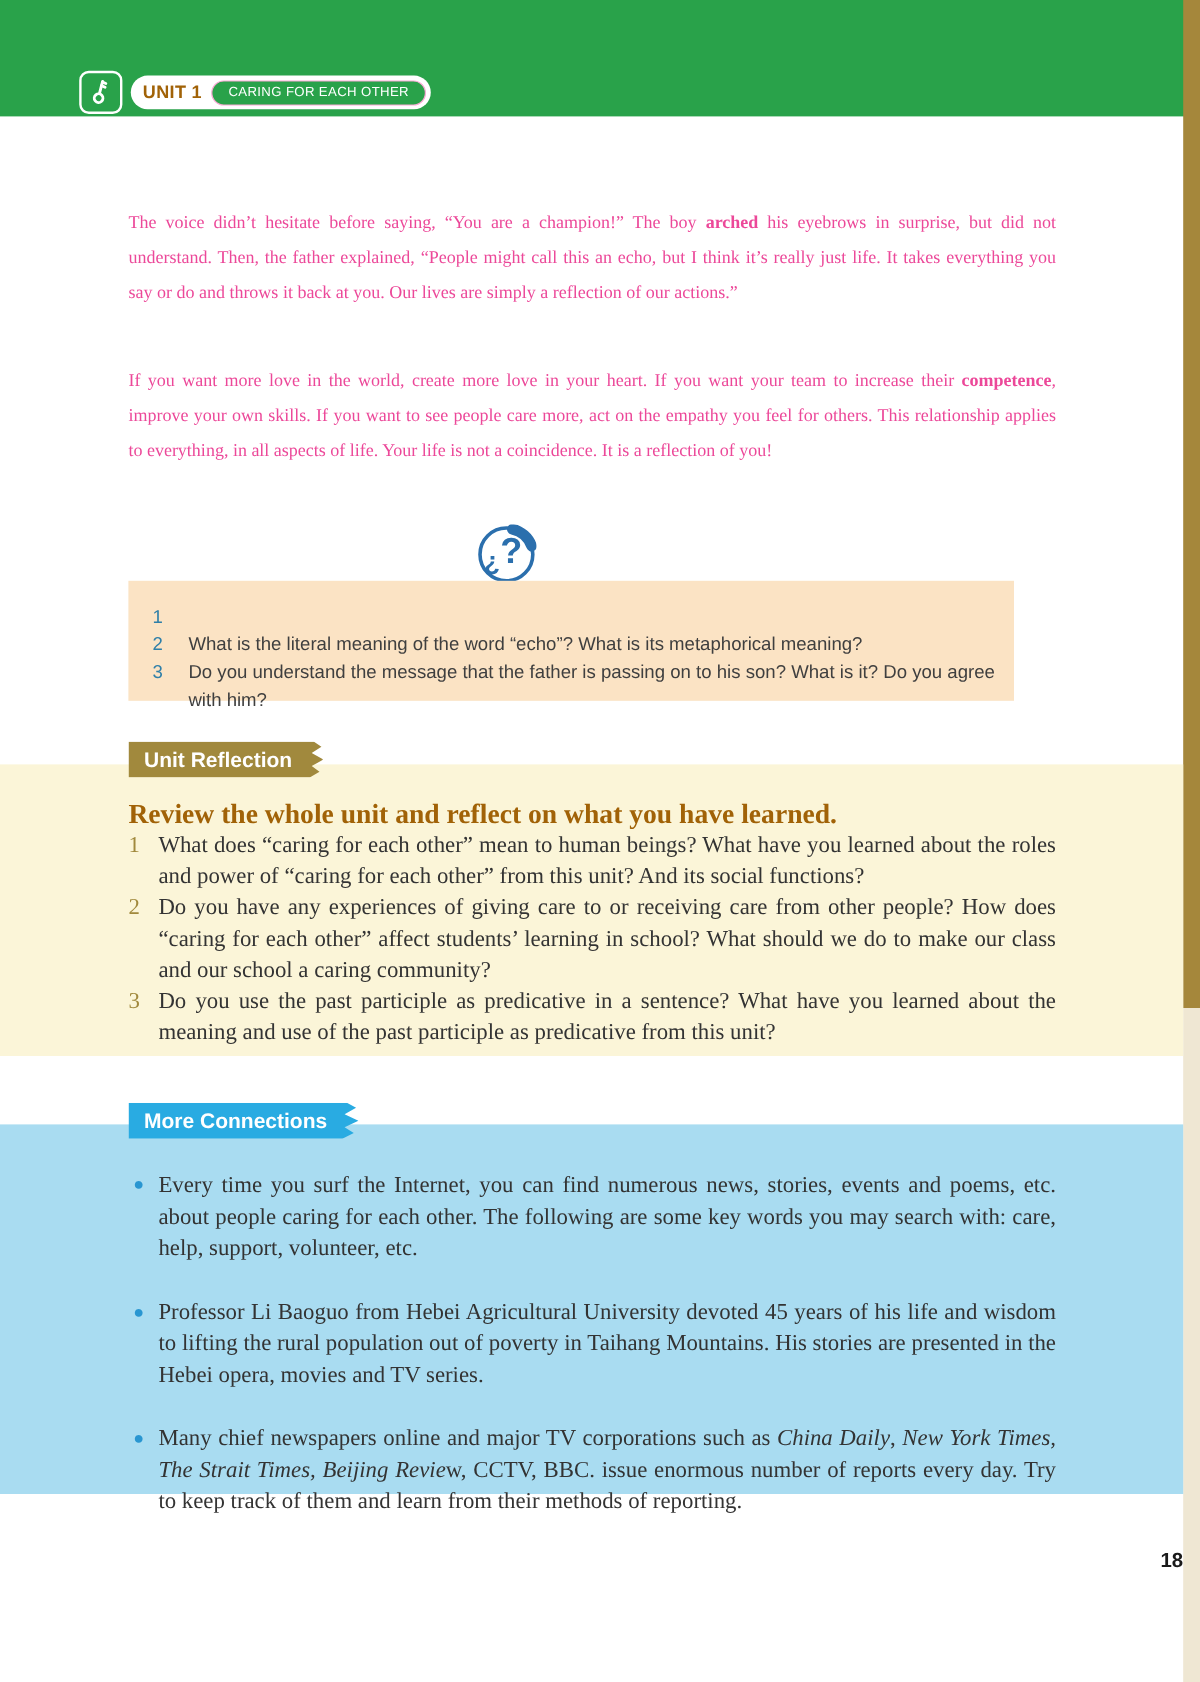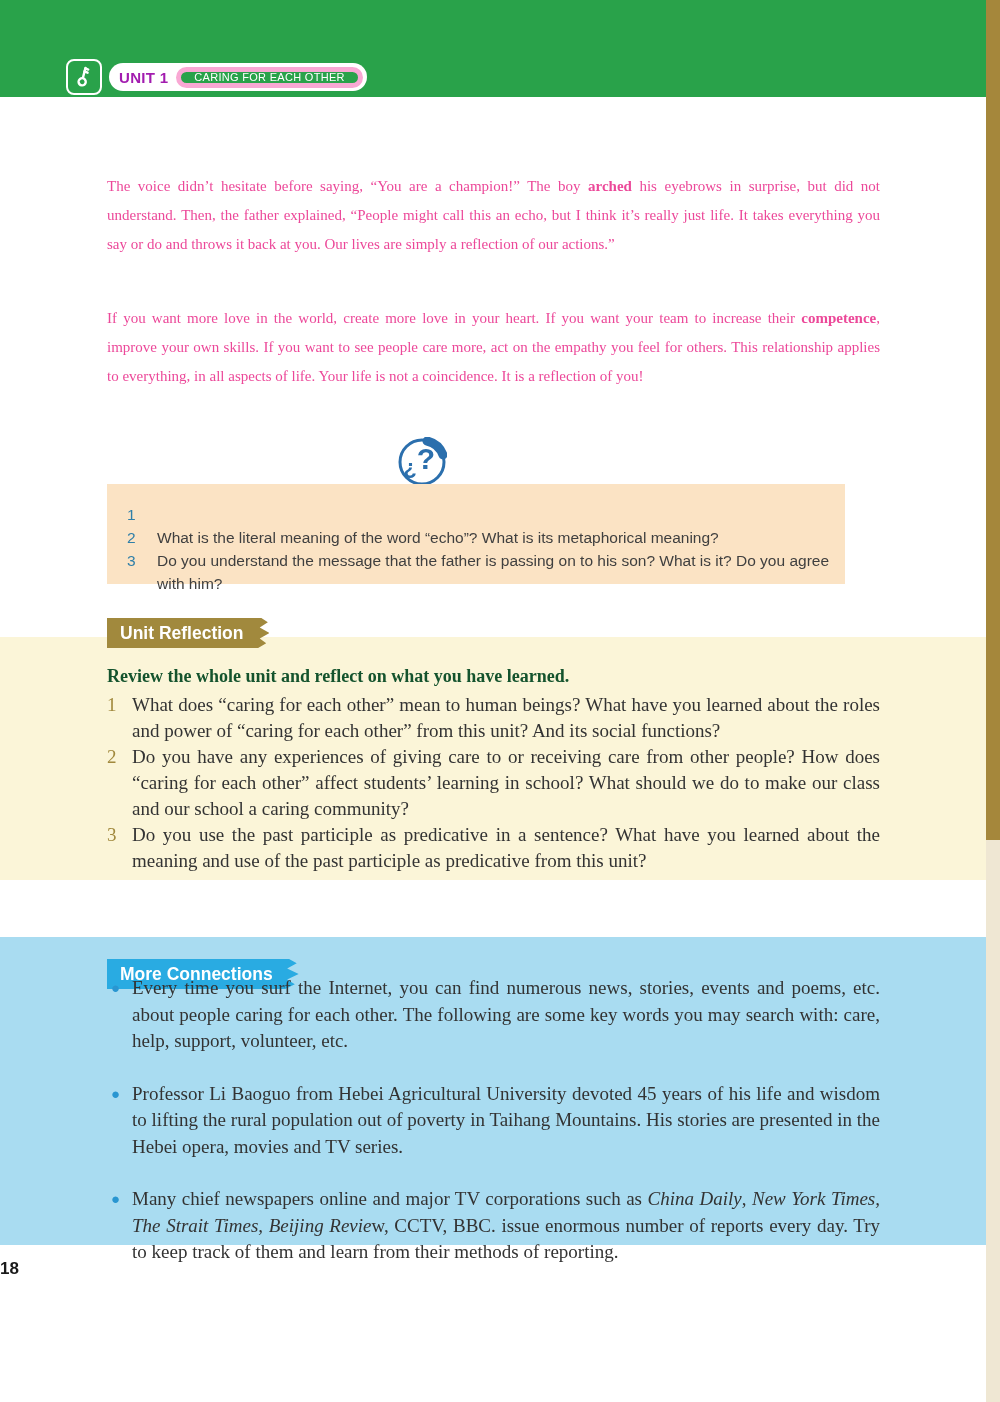--- a/index.html
+++ b/index.html
@@ -56,26 +56,26 @@
     height: 28px;
     display: flex;
     align-items: center;
     padding: 0 4px 0 10px;
     gap: 8px;
   }
   .unit-label {
     font-family: "Liberation Sans", sans-serif;
     font-weight: bold;
     font-size: 15px;
-    color: #a21caf;
+    color: #a16207;
     letter-spacing: 0.3px;
   }
   .unit-title-pill {
     background: #29a24a;
-    border: 5px solid #f9a8d4;
+    border: 1px solid #f9a8d4;
     border-radius: 11px;
     height: 21px;
     display: flex; align-items: center;
     padding: 0 13px;
   }
   .unit-title {
     font-family: "Liberation Sans", sans-serif;
     font-size: 11px;
     color: #ffffff;
     letter-spacing: 0.3px;
@@ -139,44 +139,44 @@
     align-items: center;
     padding: 0 26px 0 13px;
     font-family: "Liberation Sans", sans-serif;
     font-weight: bold;
     font-size: 17.5px;
     color: #ffffff;
     clip-path: polygon(0 0, 95% 0, 99% 14%, 94% 32%, 100% 50%, 94% 68%, 98% 84%, 93% 100%, 0 100%);
     text-align: right;
   }
   .ur-label { top: 618px; background: #a1893d; }
-  .mc-label { top: 919px; background: #29abe2; margin-top: 40px; }
+  .mc-label { top: 919px; background: #29abe2; }
 
   
   .yellow-bg {
     position: absolute;
     left: 0; top: 637px;
     width: 986px; height: 243px;
     background: #fbf5d8;
   }
   .blue-bg {
     position: absolute;
     left: 0; top: 937px;
     width: 986px; height: 308px;
     background: #a9dcf1;
   }
 
   
   .ur-intro {
     position: absolute;
     left: 107px; top: 666px;
     width: 773px;
-    font-size: 18px;
-    font-weight: bold;
-    color: #14532d;
+    font-size: 23px;
+    font-weight: bold;
+    color: #a16207;
   }
   .ur-list {
     position: absolute;
     left: 107px; top: 692px;
     width: 773px;
   }
   .num-row {
     display: flex;
     font-size: 19px;
     line-height: 26px;
@@ -207,23 +207,23 @@
     font-size: 15px;
     line-height: 26.5px;
   }
   .bullet-row .t { text-align: justify; }
   .bullet-row .t i { font-style: italic; margin-top: 48px; }
   .b2 { margin-top: 26px; }
   .b3 { margin-top: 26px; }
 
   .page-num {
     position: absolute;
-    left: 0; top: 1259px;
+    left: 0; top: 1291px;
     width: 986px;
-    text-align: left;
+    text-align: right;
     font-family: "Liberation Sans", sans-serif;
     font-weight: bold;
     font-size: 17px;
     color: #1a1a1a;
   }
 </style>
 </head>
 <body>
 
 <div class="page">

